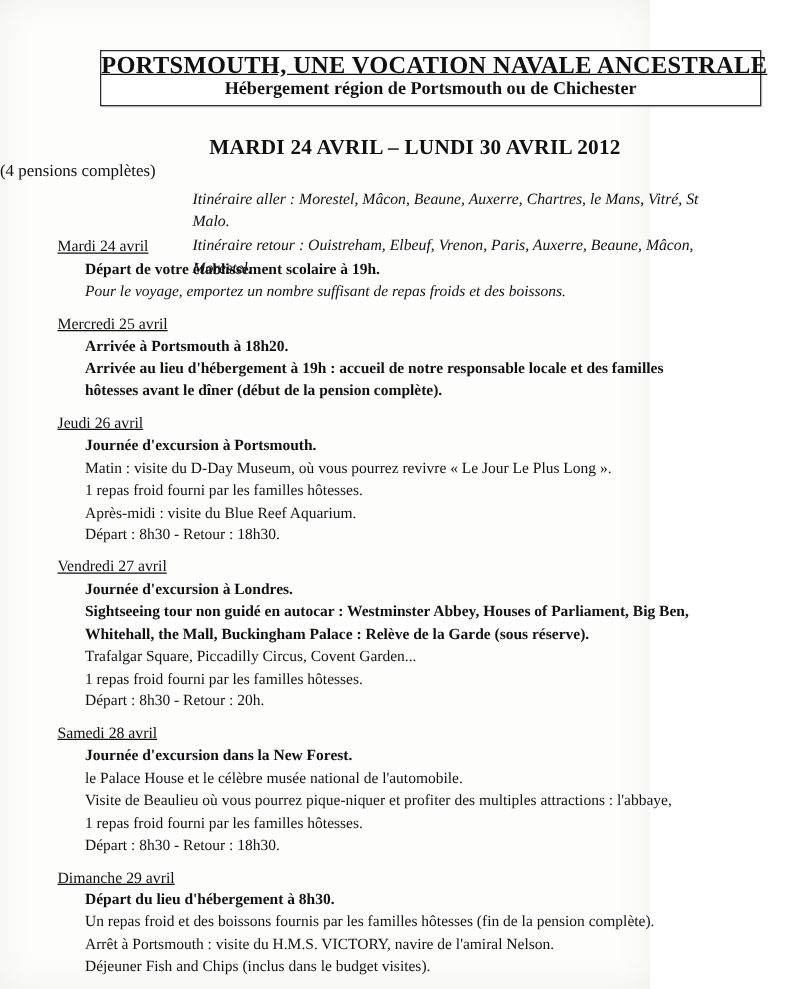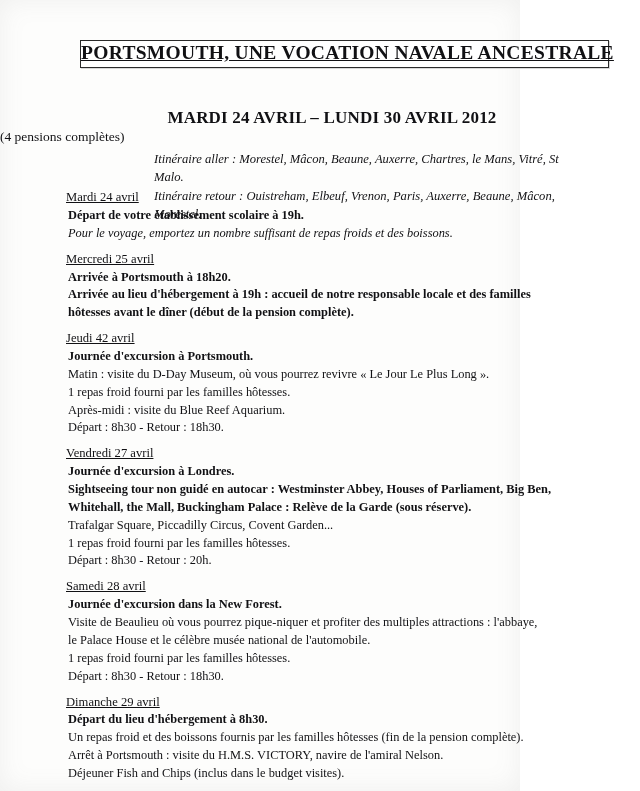--- a/index.html
+++ b/index.html
@@ -96,21 +96,21 @@
     position: absolute;
     left: 0;
     top: 188px;
     width: 640px;
   }
   .day {
     position: relative;
     margin-bottom: 7px;
   }
   .day-title {
-    margin-left: 66px;
+    margin-left: 46px;
     font-size: 12.6px;
     text-decoration: underline;
     line-height: 1.5;
   }
   .day-body {
     margin-left: 68px;
     margin-right: 30px;
     font-size: 12.4px;
     line-height: 1.44;
   }
@@ -129,20 +129,21 @@
     color: #111114;
   }
 </style>
 </head>
 <body>
 
 <div class="page">
 
   <div class="banner">
     <div class="banner-title">PORTSMOUTH, UNE VOCATION NAVALE ANCESTRALE</div>
+    <div class="banner-sub">Hébergement région de Portsmouth ou de Chichester</div>
   </div>
 
   <div class="maindate">MARDI 24 AVRIL – LUNDI 30 AVRIL 2012</div>
   <div class="maindate-sub">(4 pensions complètes)</div>
 
   <div class="itinerary">
     <span class="ln wrap">Itinéraire aller : Morestel, Mâcon, Beaune, Auxerre, Chartres, le Mans, Vitré, St Malo.</span>
     <span class="ln wrap">Itinéraire retour : Ouistreham, Elbeuf, Vrenon, Paris, Auxerre, Beaune, Mâcon, Morestel.</span>
   </div>
 
@@ -156,21 +157,21 @@
       </div>
       <div class="day">
         <div class="day-title">Mercredi 25 avril</div>
         <div class="day-body">
           <span class="ln b">Arrivée à Portsmouth à 18h20.</span>
           <span class="ln b">Arrivée au lieu d'hébergement à 19h : accueil de notre responsable locale et des familles</span>
           <span class="ln b">hôtesses avant le dîner (début de la pension complète).</span>
         </div>
       </div>
       <div class="day">
-        <div class="day-title">Jeudi 42 avril</div>
+        <div class="day-title">Jeudi 26 avril</div>
         <div class="day-body">
           <span class="ln b">Journée d'excursion à Portsmouth.</span>
           <span class="ln">Matin : visite du D-Day Museum, où vous pourrez revivre « Le Jour Le Plus Long ».</span>
           <span class="ln">1 repas froid fourni par les familles hôtesses.</span>
           <span class="ln">Après-midi : visite du Blue Reef Aquarium.</span>
           <span class="ln">Départ : 8h30 - Retour : 18h30.</span>
         </div>
       </div>
       <div class="day">
         <div class="day-title">Vendredi 27 avril</div>
@@ -180,22 +181,22 @@
           <span class="ln b">Whitehall, the Mall, Buckingham Palace : Relève de la Garde (sous réserve).</span>
           <span class="ln">Trafalgar Square, Piccadilly Circus, Covent Garden...</span>
           <span class="ln">1 repas froid fourni par les familles hôtesses.</span>
           <span class="ln">Départ : 8h30 - Retour : 20h.</span>
         </div>
       </div>
       <div class="day">
         <div class="day-title">Samedi 28 avril</div>
         <div class="day-body">
           <span class="ln b">Journée d'excursion dans la New Forest.</span>
+          <span class="ln">le Palace House et le célèbre musée national de l'automobile.</span>
           <span class="ln">Visite de Beaulieu où vous pourrez pique-niquer et profiter des multiples attractions : l'abbaye,</span>
-          <span class="ln">le Palace House et le célèbre musée national de l'automobile.</span>
           <span class="ln">1 repas froid fourni par les familles hôtesses.</span>
           <span class="ln">Départ : 8h30 - Retour : 18h30.</span>
         </div>
       </div>
       <div class="day">
         <div class="day-title">Dimanche 29 avril</div>
         <div class="day-body">
           <span class="ln b">Départ du lieu d'hébergement à 8h30.</span>
           <span class="ln">Un repas froid et des boissons fournis par les familles hôtesses (fin de la pension complète).</span>
           <span class="ln">Arrêt à Portsmouth : visite du H.M.S. VICTORY, navire de l'amiral Nelson.</span>

